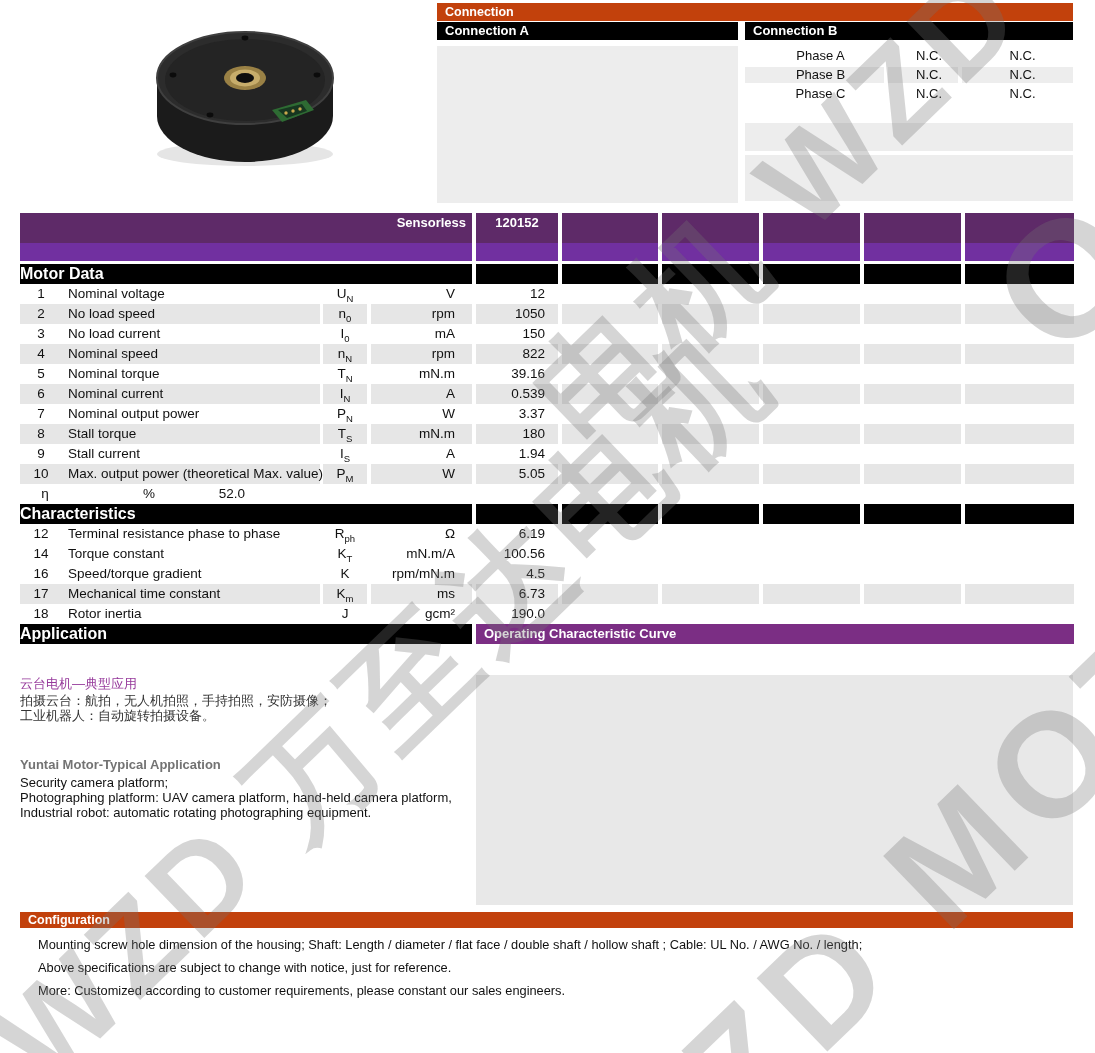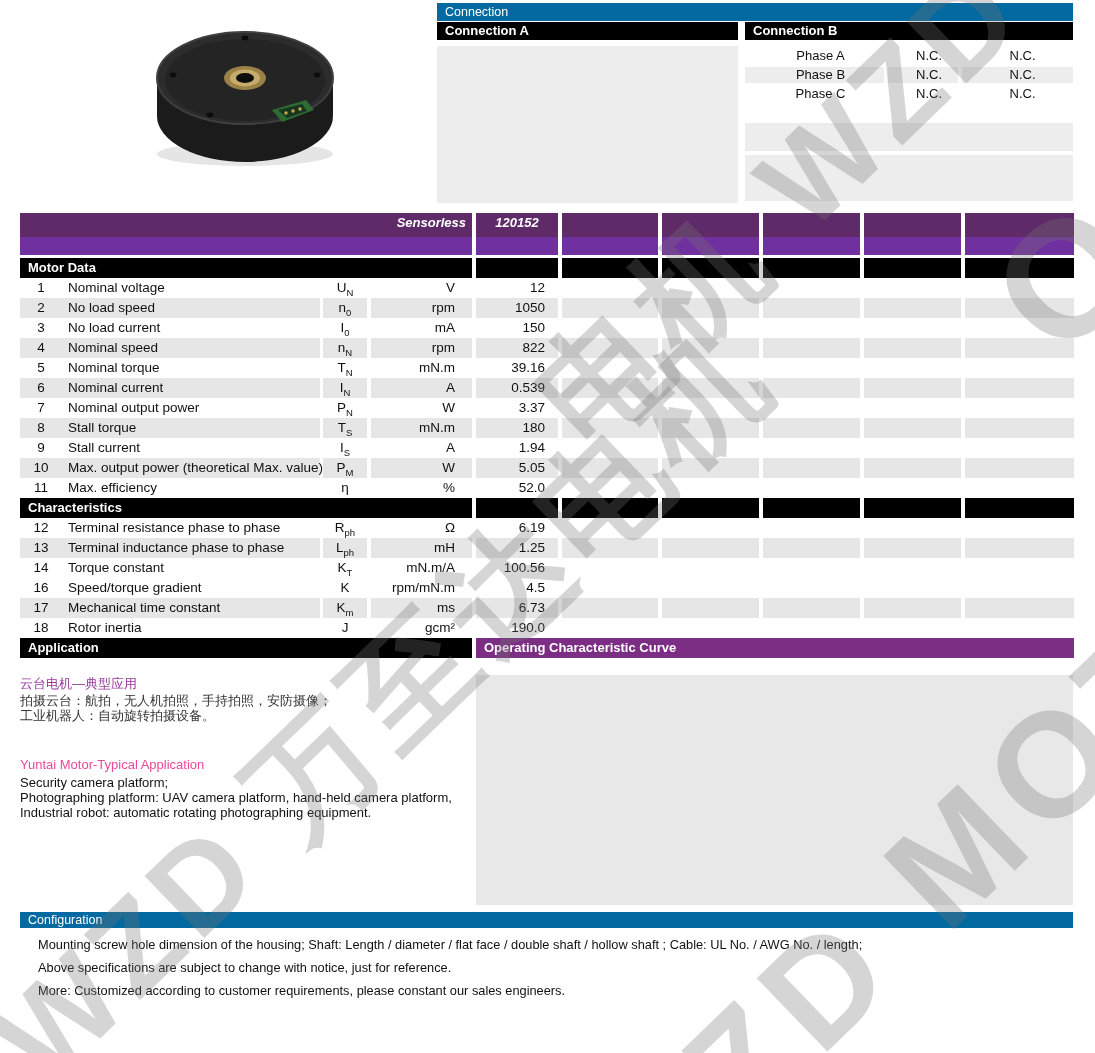--- a/index.html
+++ b/index.html
@@ -1,21 +1,21 @@
 <!DOCTYPE html>
 <html><head>
 <meta charset="utf-8">
 <style>
   html,body{margin:0;padding:0;background:#fff;}
   #page{position:relative;width:1095px;height:1053px;background:#fff;overflow:hidden;
         font-family:"Liberation Sans","DejaVu Sans",sans-serif;color:#111;}
 
   
   .conn{position:absolute;left:437px;top:3px;width:636px;}
-  .band{background:#0369a1;color:#fff;font-weight:normal;font-size:12.5px;}
+  .band{background:#c2410c;color:#fff;font-weight:bold;font-size:12.5px;}
   .conn-title{height:18px;line-height:18px;padding-left:8px;}
   .conn-heads{display:flex;margin-top:1px;}
   .conn-head{background:#000;color:#fff;font-weight:bold;font-size:13px;height:18px;line-height:18px;padding-left:8px;box-sizing:border-box;}
   .conn-a{width:301px;}
   .conn-b{width:328px;margin-left:7px;}
   .conn-body{position:relative;height:163px;text-align:center;}
   .conn-abox{position:absolute;left:0;top:6px;width:301px;height:157px;background:#ededed;}
   .phase-rows{position:absolute;left:308px;top:8px;width:328px;}
   .phase-row{display:flex;height:16px;line-height:16px;font-size:13px;margin-bottom:3px;}
   .phase-row .pc{box-sizing:border-box;}
@@ -36,37 +36,37 @@
   .seg1{width:300px;display:flex;}
   .num{width:42px;text-align:center;flex:none;}
   .lbl{padding-left:6px;white-space:nowrap;}
   .sym{width:44px;margin-left:3px;text-align:center;}
   .sym sub{font-size:9.5px;}
   .unit{width:101px;margin-left:4px;text-align:right;padding-right:17px;}
   .val{width:82px;margin-left:4px;text-align:right;padding-right:13px;}
   .e{margin-left:4px;}
   .merged{width:452px;}
   .trow.g .seg{background:#e6e6e6;}
-  .trow.hdr1{height:24px;font-style:italic;}
+  .trow.hdr1{height:30px;}
   .trow.hdr1 .seg{background:#5e2a68;}
   .trow.hdr2{height:18px;margin-bottom:3px;}
   .trow.hdr2 .seg{background:#7130a0;}
   .trow.bandrow .seg{background:#000;}
   .sens{text-align:right;padding-right:6px;color:#fff;font-weight:bold;font-size:13px;}
   .v120{color:#fff;font-weight:bold;font-size:13px;text-align:center;padding-right:0;}
-  .bandlbl{color:#fff;font-weight:bold;font-size:13px;padding-left:8px;}
+  .bandlbl{color:#fff;font-weight:bold;font-size:16px;}
   .trow.approw .merged{background:#000;}
   .curvehdr{width:598px;margin-left:4px;background:#7b2e84;color:#fff;font-weight:bold;font-size:13px;padding-left:8px;}
 
   
   .curve-panel{position:absolute;left:476px;top:675px;width:597px;height:230px;background:#e8e8e8;}
   .appblock{position:absolute;left:20px;top:676px;width:452px;font-size:13px;line-height:15px;}
   .cn-title{color:#96399b;margin-bottom:2px;}
   .cn-line{color:#333;}
-  .en-title{color:#ec4899;margin-top:34px;margin-bottom:3px;}
+  .en-title{color:#737373;margin-top:34px;margin-bottom:3px;font-weight:bold;}
   .en-line{color:#111;}
 
   
   .cfg-band{position:absolute;left:20px;top:912px;width:1053px;height:16px;line-height:16px;padding-left:8px;box-sizing:border-box;}
   .cfg-lines{position:absolute;left:20px;top:938px;width:1060px;font-size:12.8px;}
   .cfg-line{margin-bottom:10px;line-height:13px;margin-left:18px;}
 
   
   .wm{position:absolute;white-space:nowrap;font-weight:bold;color:rgba(115,115,115,0.30);
       transform-origin:0 0;pointer-events:none;z-index:40;font-family:"Liberation Sans","DejaVu Sans",sans-serif;}
@@ -290,24 +290,20 @@
         <div class="seg sym"><span>P</span><sub>M</sub></div>
         <div class="seg unit">W</div>
         <div class="seg val">5.05</div>
         <div class="seg e" style="width: 96px;"></div>
         <div class="seg e" style="width: 97px;"></div>
         <div class="seg e" style="width: 97px;"></div>
         <div class="seg e" style="width: 97px;"></div>
         <div class="seg e" style="width: 109px;"></div>
       </div>
       <div class="trow w">
-        <div class="seg seg1">
-          <span class="num">11</span>
-          <span class="lbl">Max. efficiency</span>
-        </div>
         <div class="seg sym"><span>η</span><sub></sub></div>
         <div class="seg unit">%</div>
         <div class="seg val">52.0</div>
         <div class="seg e" style="width: 96px;"></div>
         <div class="seg e" style="width: 97px;"></div>
         <div class="seg e" style="width: 97px;"></div>
         <div class="seg e" style="width: 97px;"></div>
         <div class="seg e" style="width: 109px;"></div>
       </div>
       <div class="trow bandrow">
@@ -320,34 +316,20 @@
         <div class="seg e" style="width: 109px;"></div>
       </div>
       <div class="trow w">
         <div class="seg seg1">
           <span class="num">12</span>
           <span class="lbl">Terminal resistance phase to phase</span>
         </div>
         <div class="seg sym"><span>R</span><sub>ph</sub></div>
         <div class="seg unit">Ω</div>
         <div class="seg val">6.19</div>
-        <div class="seg e" style="width: 96px;"></div>
-        <div class="seg e" style="width: 97px;"></div>
-        <div class="seg e" style="width: 97px;"></div>
-        <div class="seg e" style="width: 97px;"></div>
-        <div class="seg e" style="width: 109px;"></div>
-      </div>
-      <div class="trow g">
-        <div class="seg seg1">
-          <span class="num">13</span>
-          <span class="lbl">Terminal inductance phase to phase</span>
-        </div>
-        <div class="seg sym"><span>L</span><sub>ph</sub></div>
-        <div class="seg unit">mH</div>
-        <div class="seg val">1.25</div>
         <div class="seg e" style="width: 96px;"></div>
         <div class="seg e" style="width: 97px;"></div>
         <div class="seg e" style="width: 97px;"></div>
         <div class="seg e" style="width: 97px;"></div>
         <div class="seg e" style="width: 109px;"></div>
       </div>
       <div class="trow w">
         <div class="seg seg1">
           <span class="num">14</span>
           <span class="lbl">Torque constant</span>

